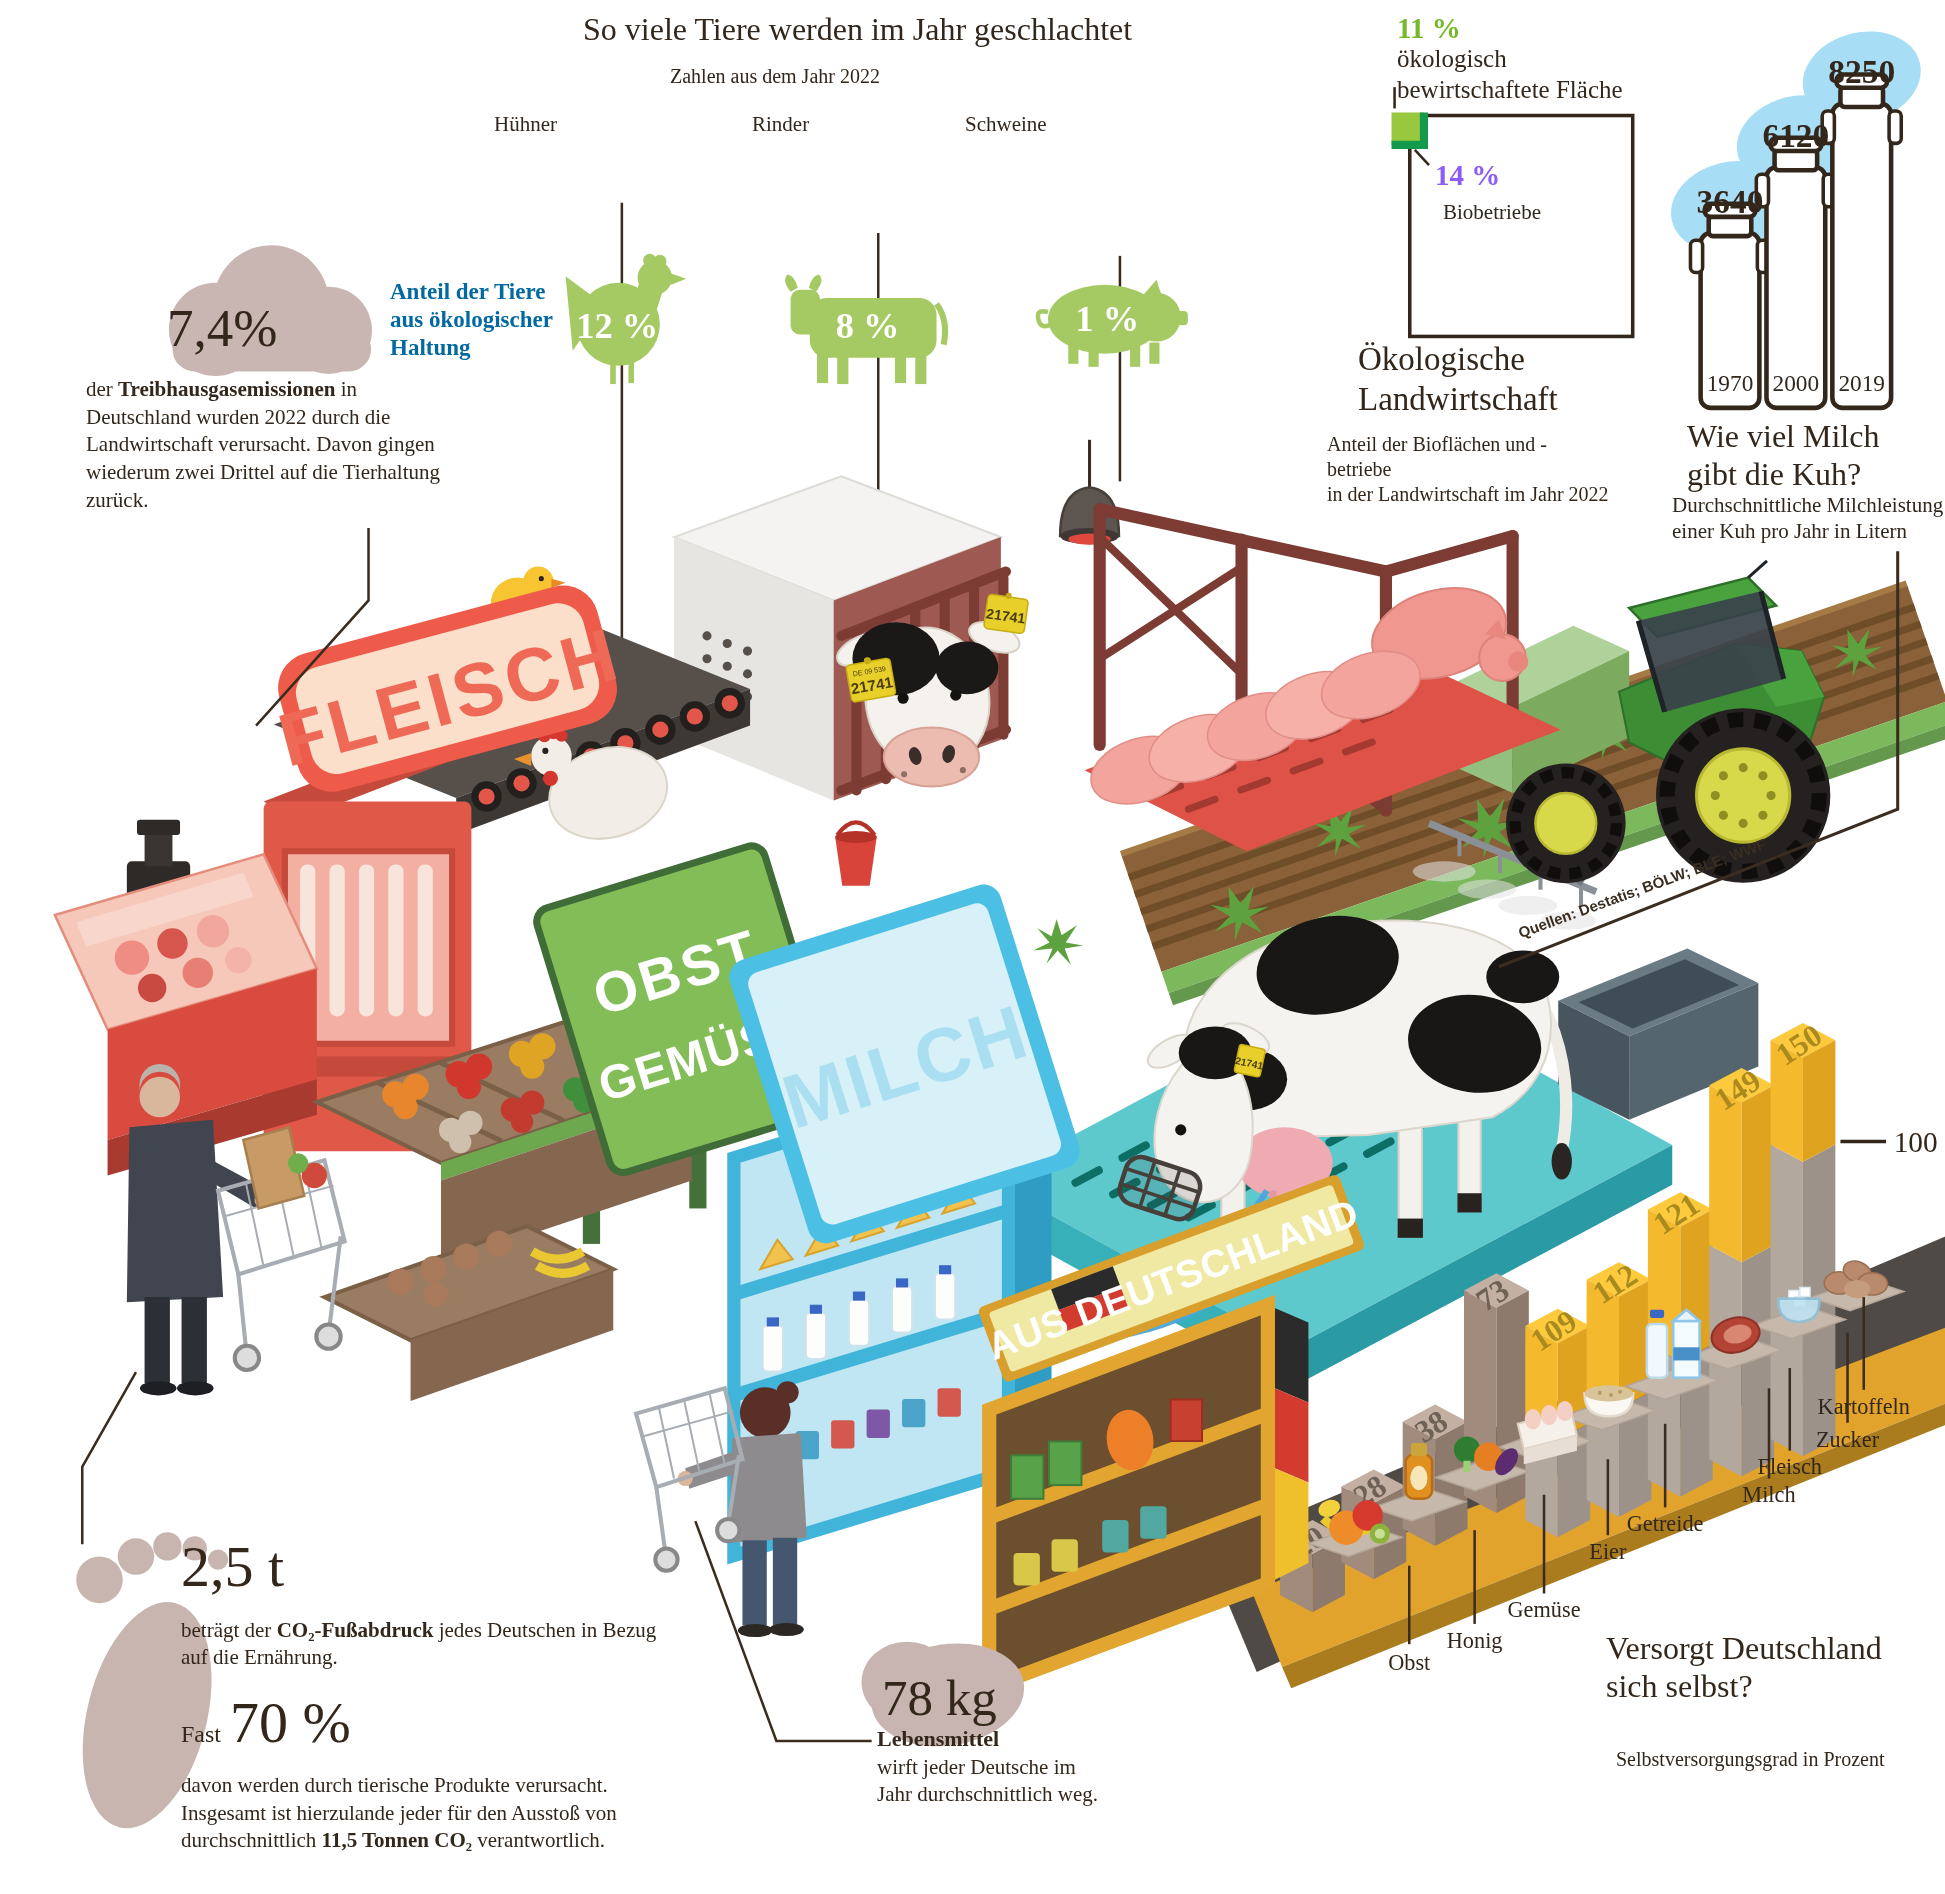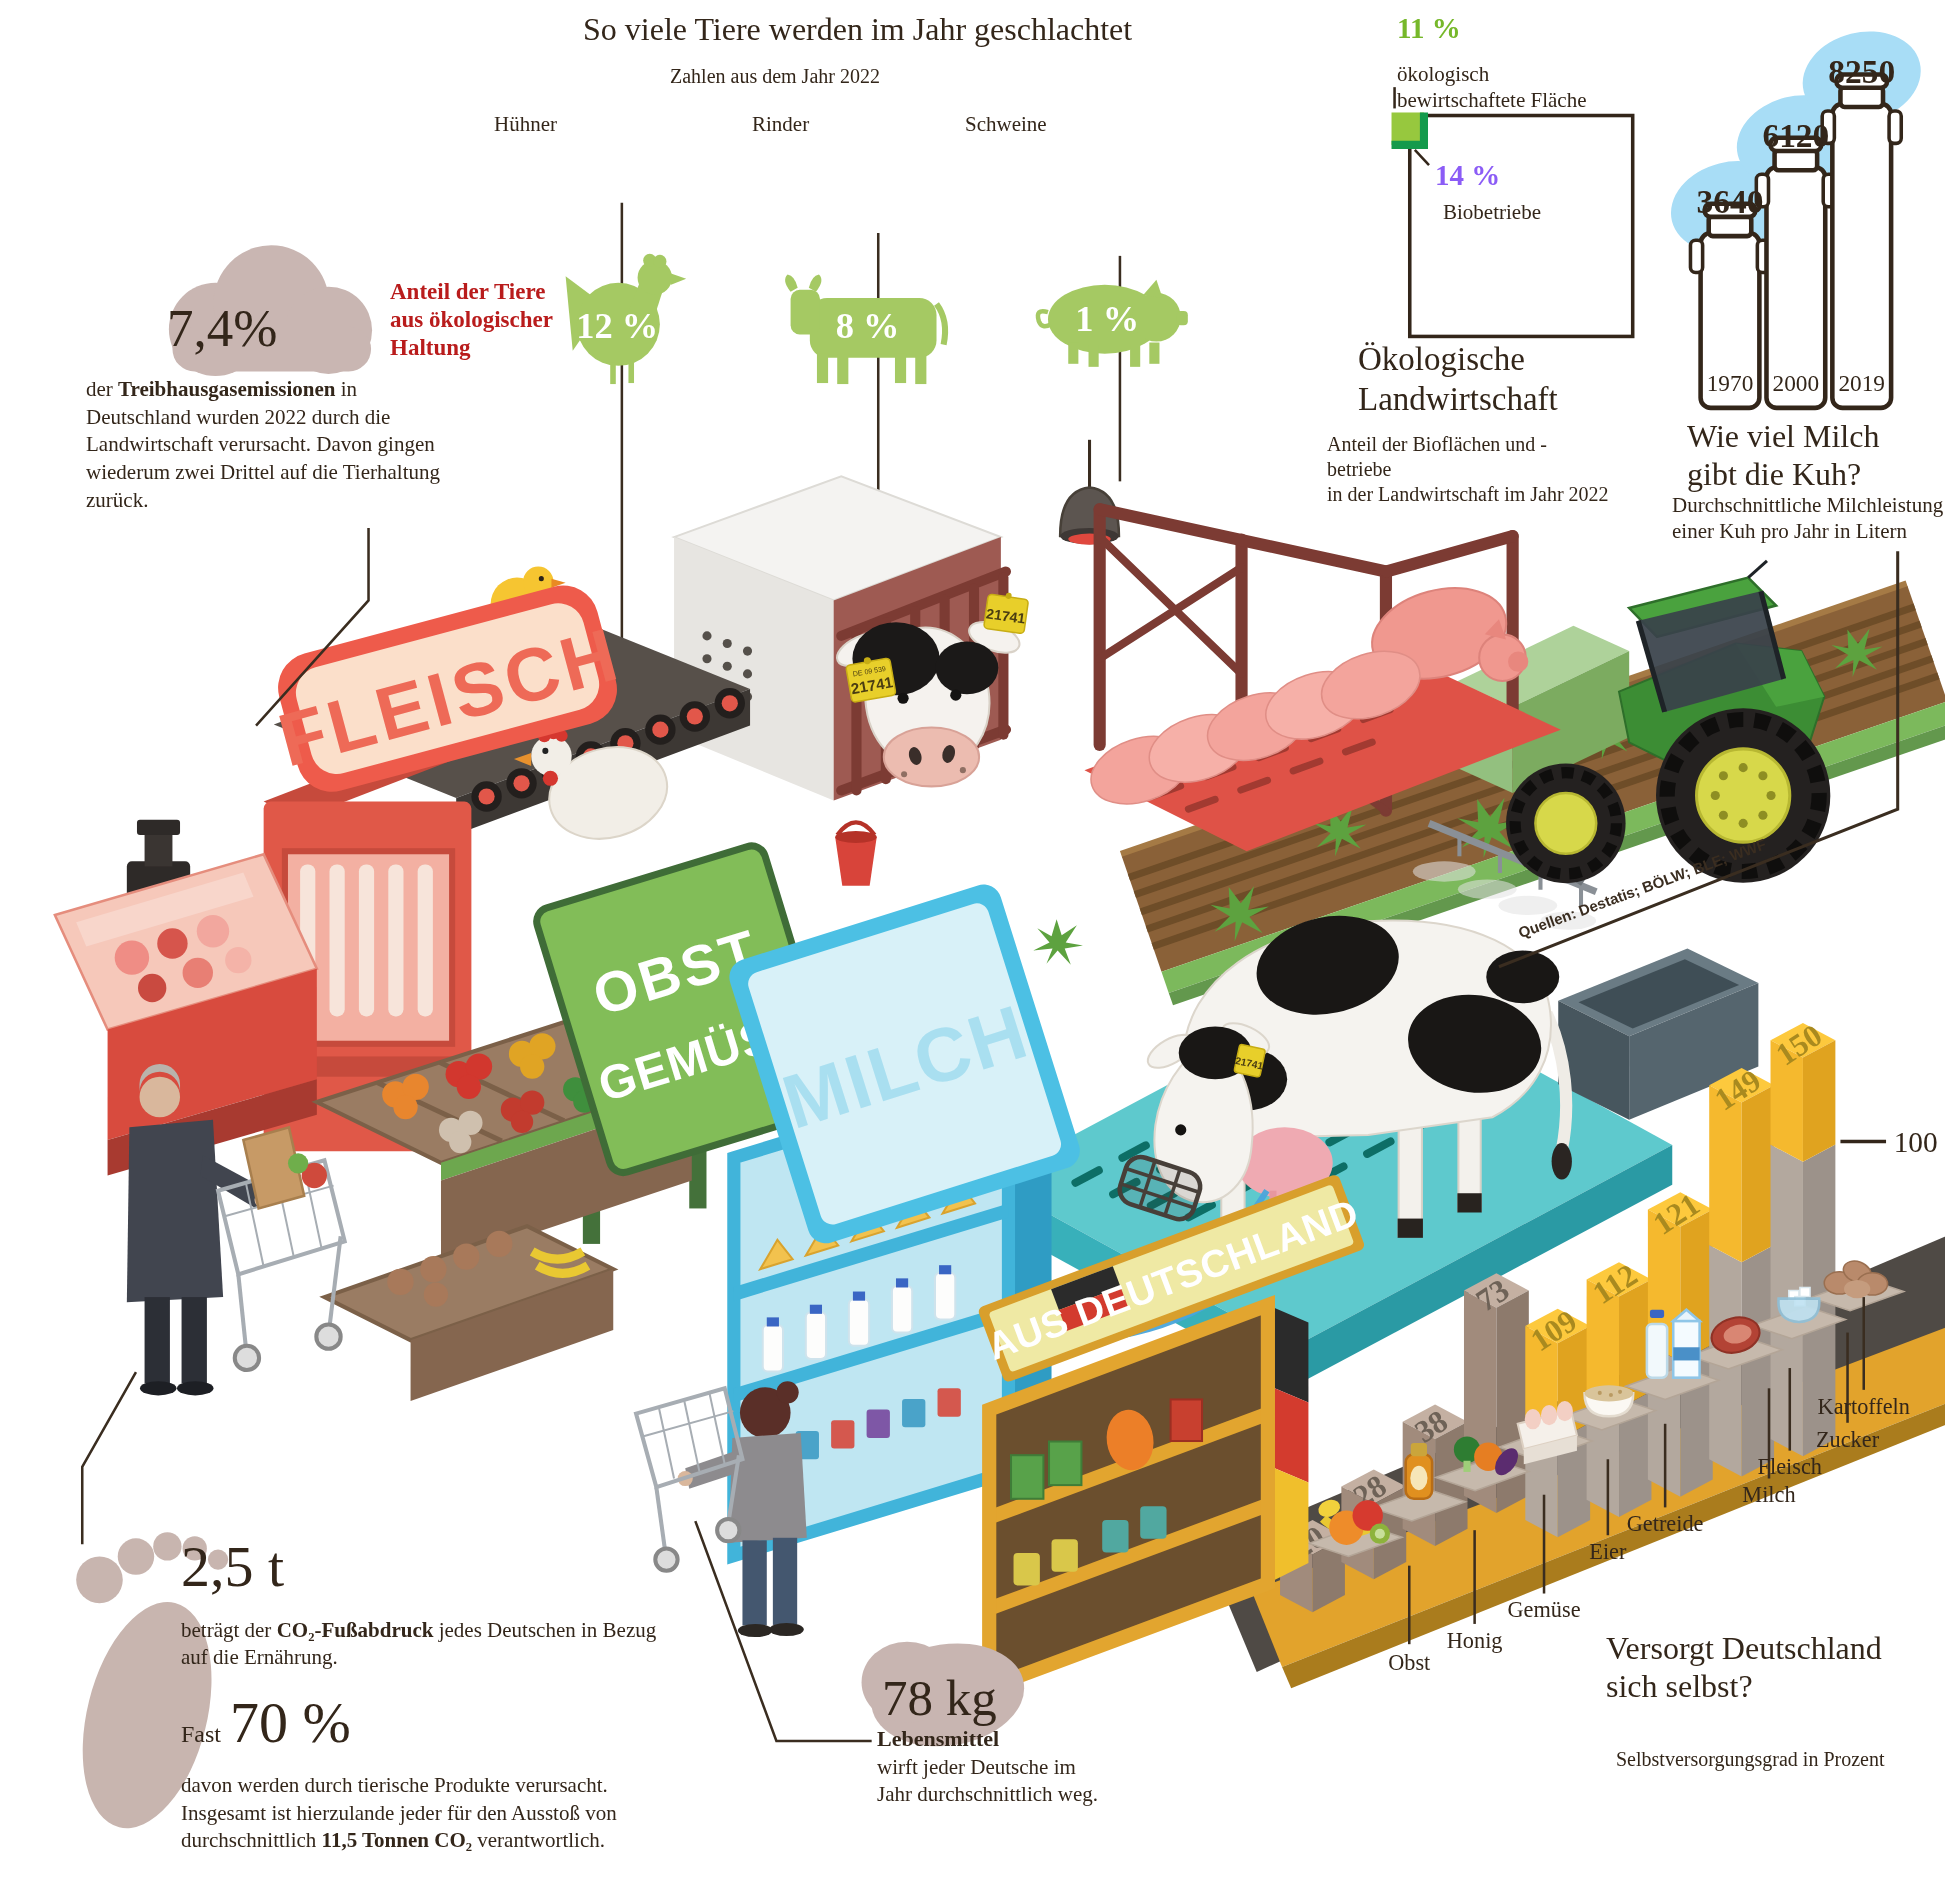--- a/index.html
+++ b/index.html
@@ -827,33 +827,33 @@
 <div class="t c" style="left:494px;top:106px;width:253px">
   <div style="font-size:21px;margin-top:5px">Hühner</div>
 </div>
 <div class="t c" style="left:752px;top:106px;width:253px">
   <div style="font-size:21px;margin-top:5px">Rinder</div>
 </div>
 <div class="t c" style="left:965px;top:106px;width:284px">
   <div style="font-size:21px;margin-top:5px">Schweine</div>
 </div>
 
-<div class="t c b" style="left:390px;top:278px;width:167px;font-size:23px;color:#b91c1c;line-height:1.22">
+<div class="t c b" style="left:390px;top:278px;width:167px;font-size:23px;color:#0369a1;line-height:1.22">
   <div>Anteil der Tiere</div>
   <div>aus ökologischer</div>
   <div>Haltung</div>
 </div>
 
 <div class="t c" style="left:167px;top:295px;width:203px;font-size:53px">7,4%</div>
 <div class="t c" style="left:86px;top:376px;width:365px;font-size:21px;line-height:1.32">
   <span>der </span><b>Treibhausgasemissionen</b><span> in Deutschland wurden 2022 durch die Landwirtschaft verursacht. Davon gingen wiederum zwei Drittel auf die Tierhaltung zurück.</span>
 </div>
 
 <div class="t b green" style="left:1397px;top:10px;font-size:29px">11 %</div>
-<div class="t" style="left:1397px;top:62px;font-size:21px;line-height:1.22">
+<div class="t" style="left:1397px;top:44px;font-size:25px;line-height:1.22">
   <div>ökologisch</div>
   <div>bewirtschaftete Fläche</div>
 </div>
 <div class="t b dgreen" style="left:1435px;top:157px;font-size:29px">14 %</div>
 <div class="t" style="left:1443px;top:199px;font-size:21px">Biobetriebe</div>
 <div class="t c" style="left:1358px;top:340px;width:223px;font-size:33px;line-height:1.2">
   <div>Ökologische</div>
   <div>Landwirtschaft</div>
 </div>
 <div class="t c" style="left:1327px;top:432px;width:284px;font-size:20px;line-height:1.25">

